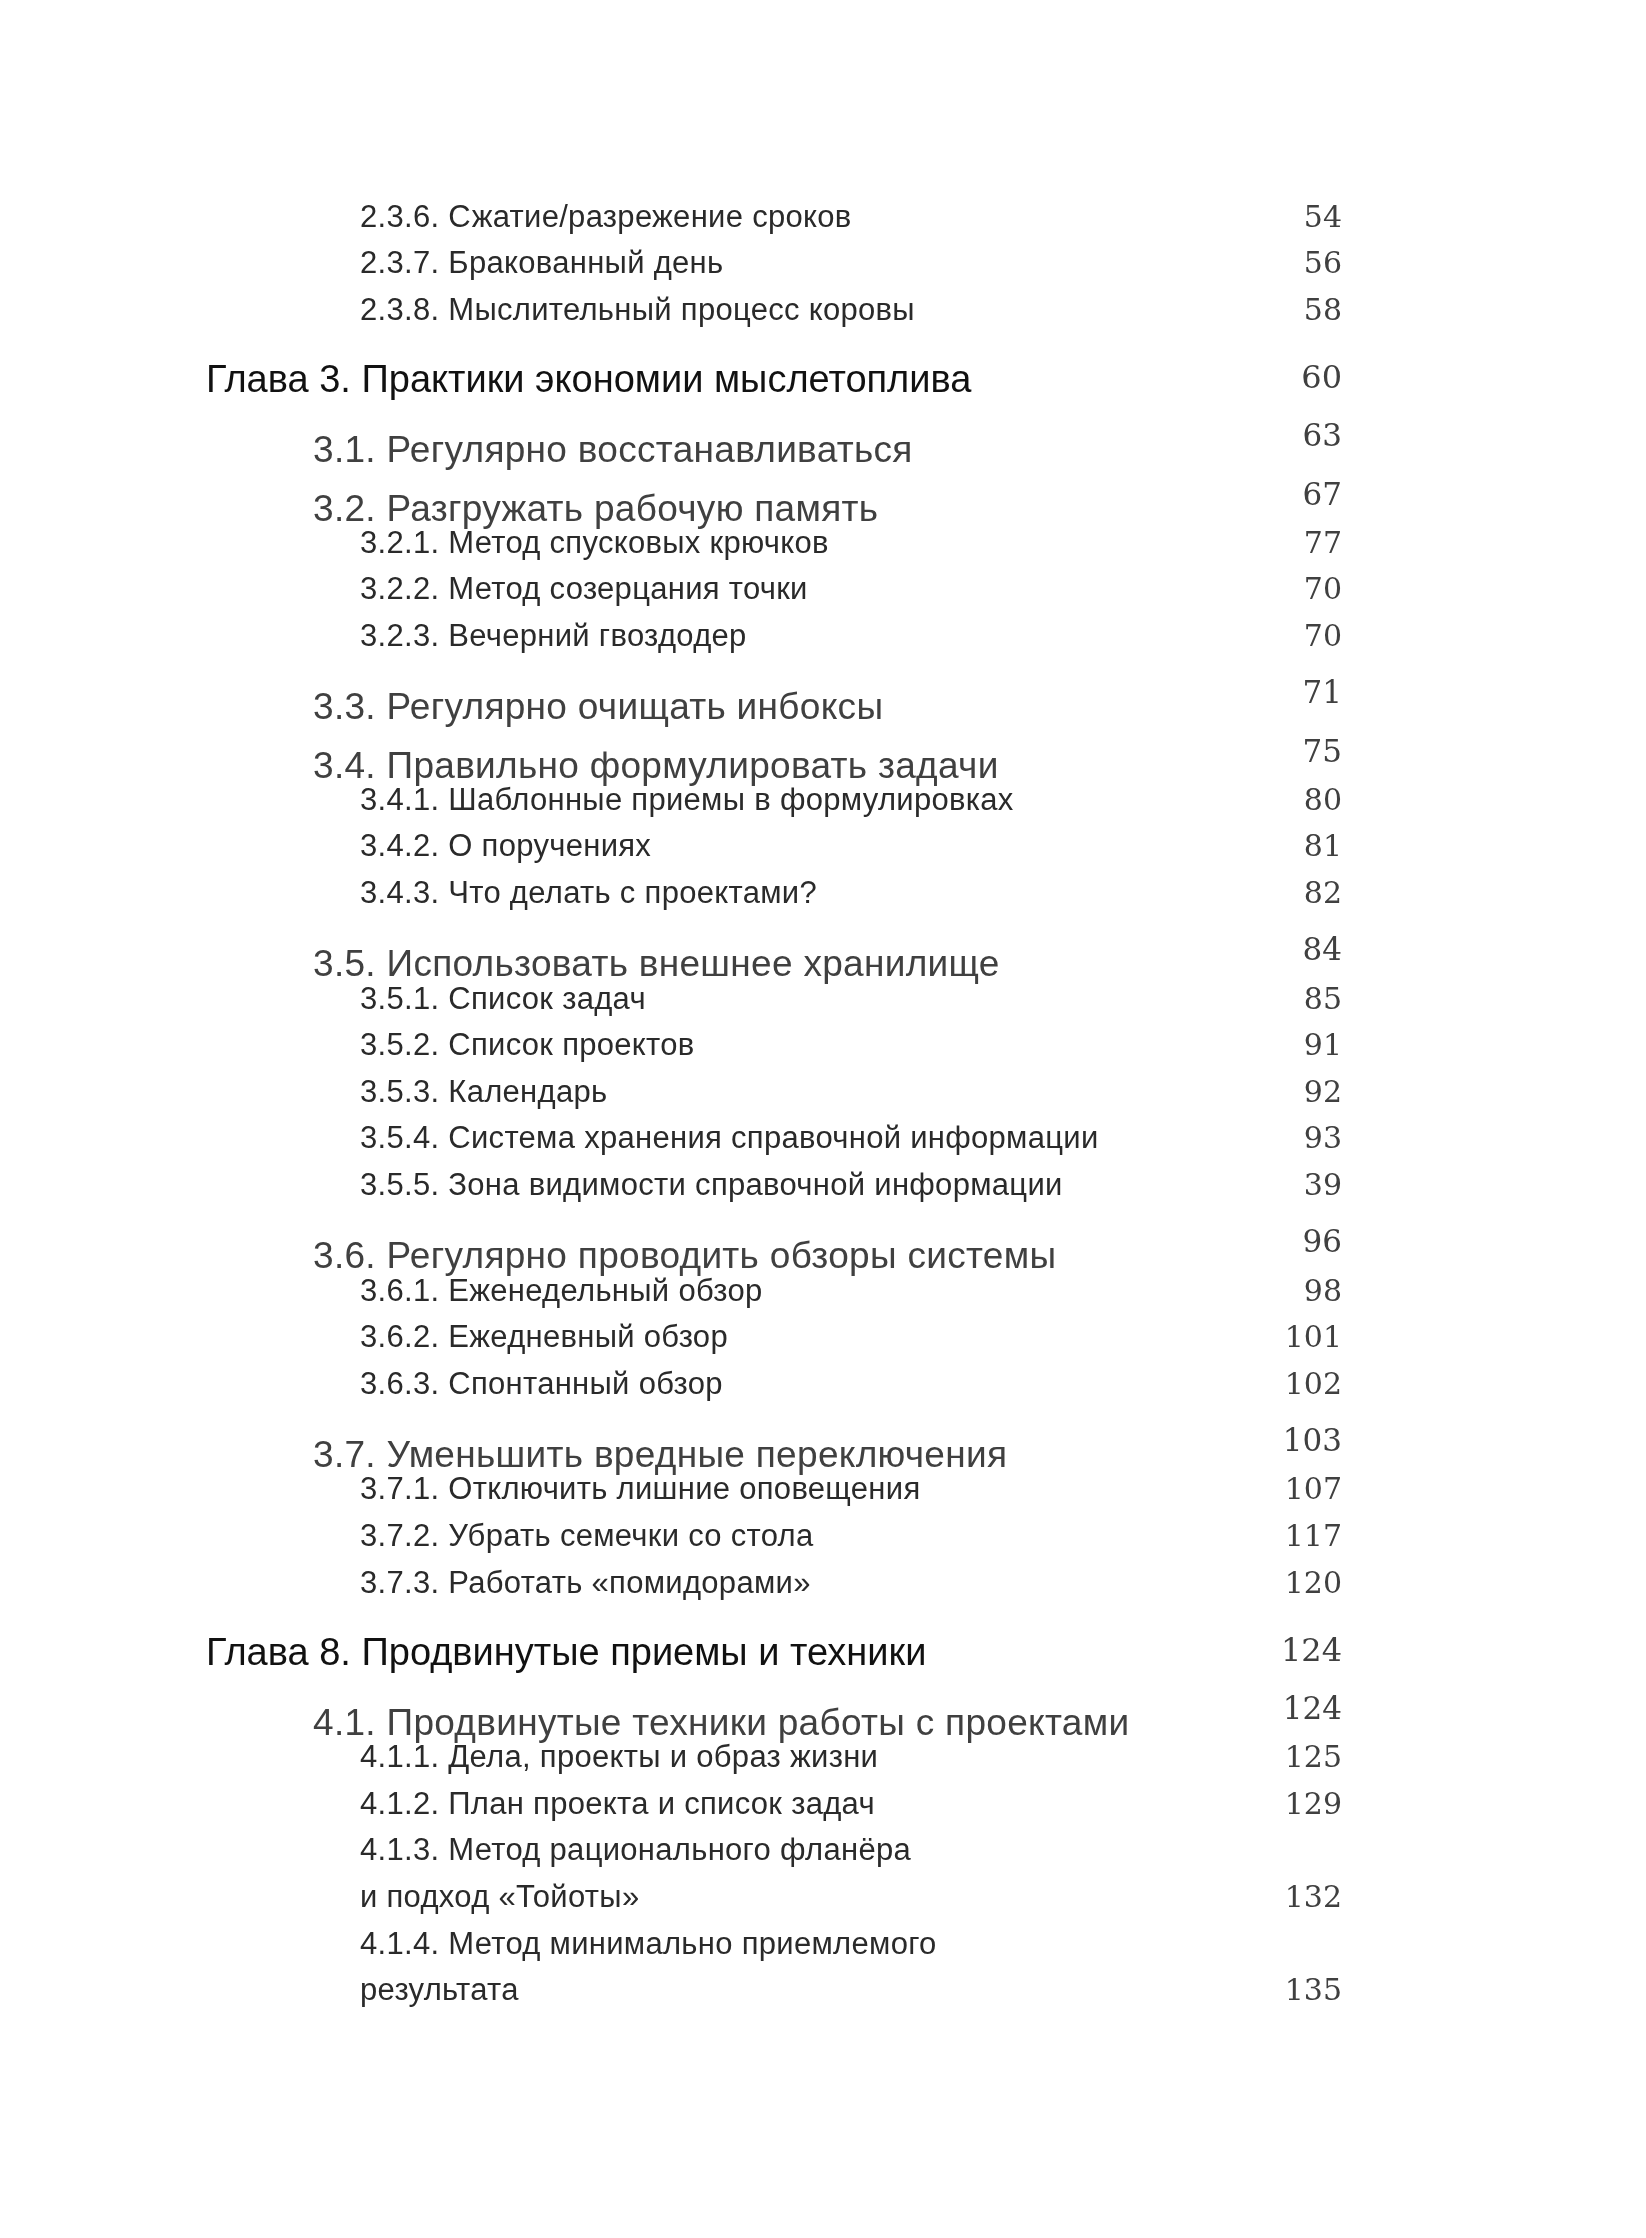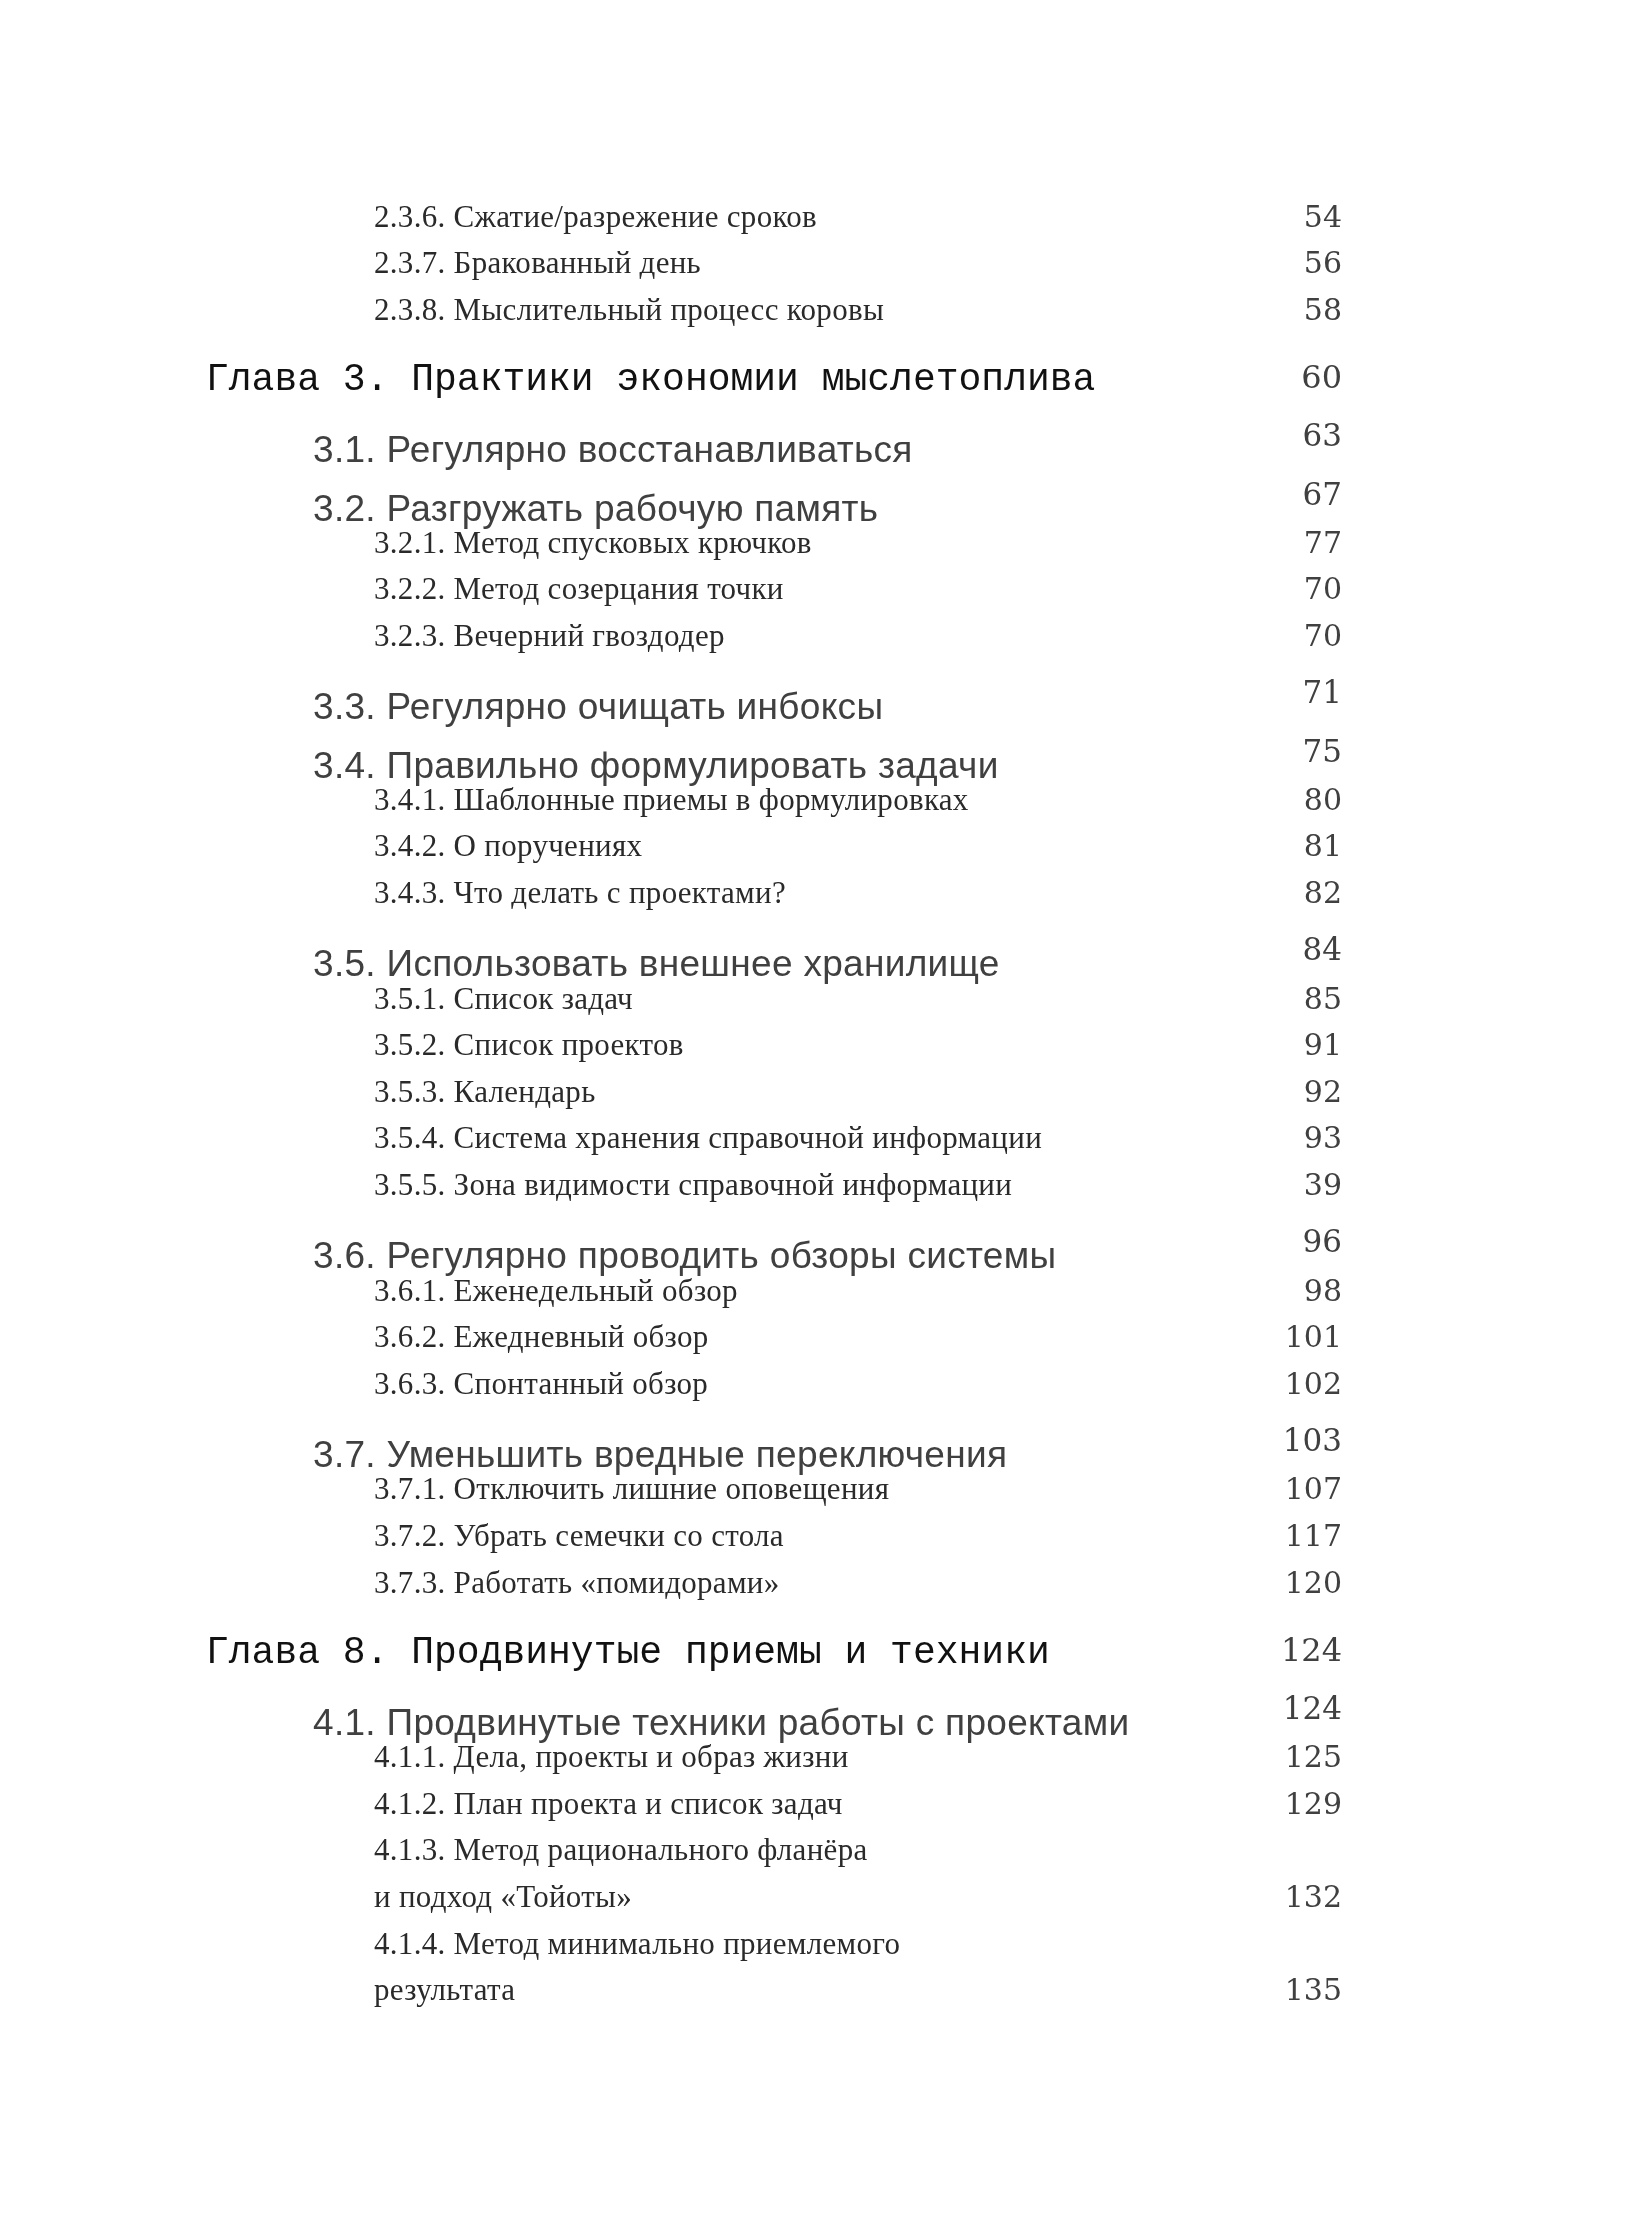--- a/index.html
+++ b/index.html
@@ -2,27 +2,27 @@
 <html style="font-size:14.3px"><head>
 <meta charset="utf-8">
 <style>
   html, body { margin: 0; padding: 0; background: #ffffff; }
   body { width: 1646px; height: 2239px; position: relative; overflow: hidden; color: #1a1a1a; }
   .toc { position: absolute; left: 0; top: 0; width: 1646px; }
   .row { position: absolute; left: 0; width: 1646px; }
   .title { position: absolute; white-space: nowrap; }
   .page { position: absolute; right: 304px; text-align: right; white-space: nowrap;
           font-family: "DejaVu Serif", "Liberation Serif", serif; color: #404040; }
-  .lvl3 .title { left: 374px; font-family: Liberation Serif, serif;
+  .lvl3 .title { left: 360px; font-family: Liberation Sans, sans-serif;
                  font-size: 31px; color: #2a2a2a; letter-spacing: 0.3px; }
   .lvl3 .page { font-size: 30px; }
   .lvl2 .title { left: 313px; font-family: "Liberation Sans", "DejaVu Sans", sans-serif;
                  font-size: 37px; color: #404040; letter-spacing: 0.3px; margin-top: 12px; }
   .lvl2 .page { font-size: 31px; text-align: right; }
-  .lvl1 .title { left: 206px; font-family: Liberation Mono, monospace;
+  .lvl1 .title { left: 206px; font-family: Liberation Sans, sans-serif;
                  font-size: 38px; color: #111; }
   .lvl1 .page { font-size: 32px; }
 </style>
 </head>
 <body>
 
 <div class="toc" id="toc">
     <div class="row lvl3" style="top: 199px;">
       <span class="title">2.3.6. Сжатие/разрежение сроков</span>
       <span class="page">54</span>

